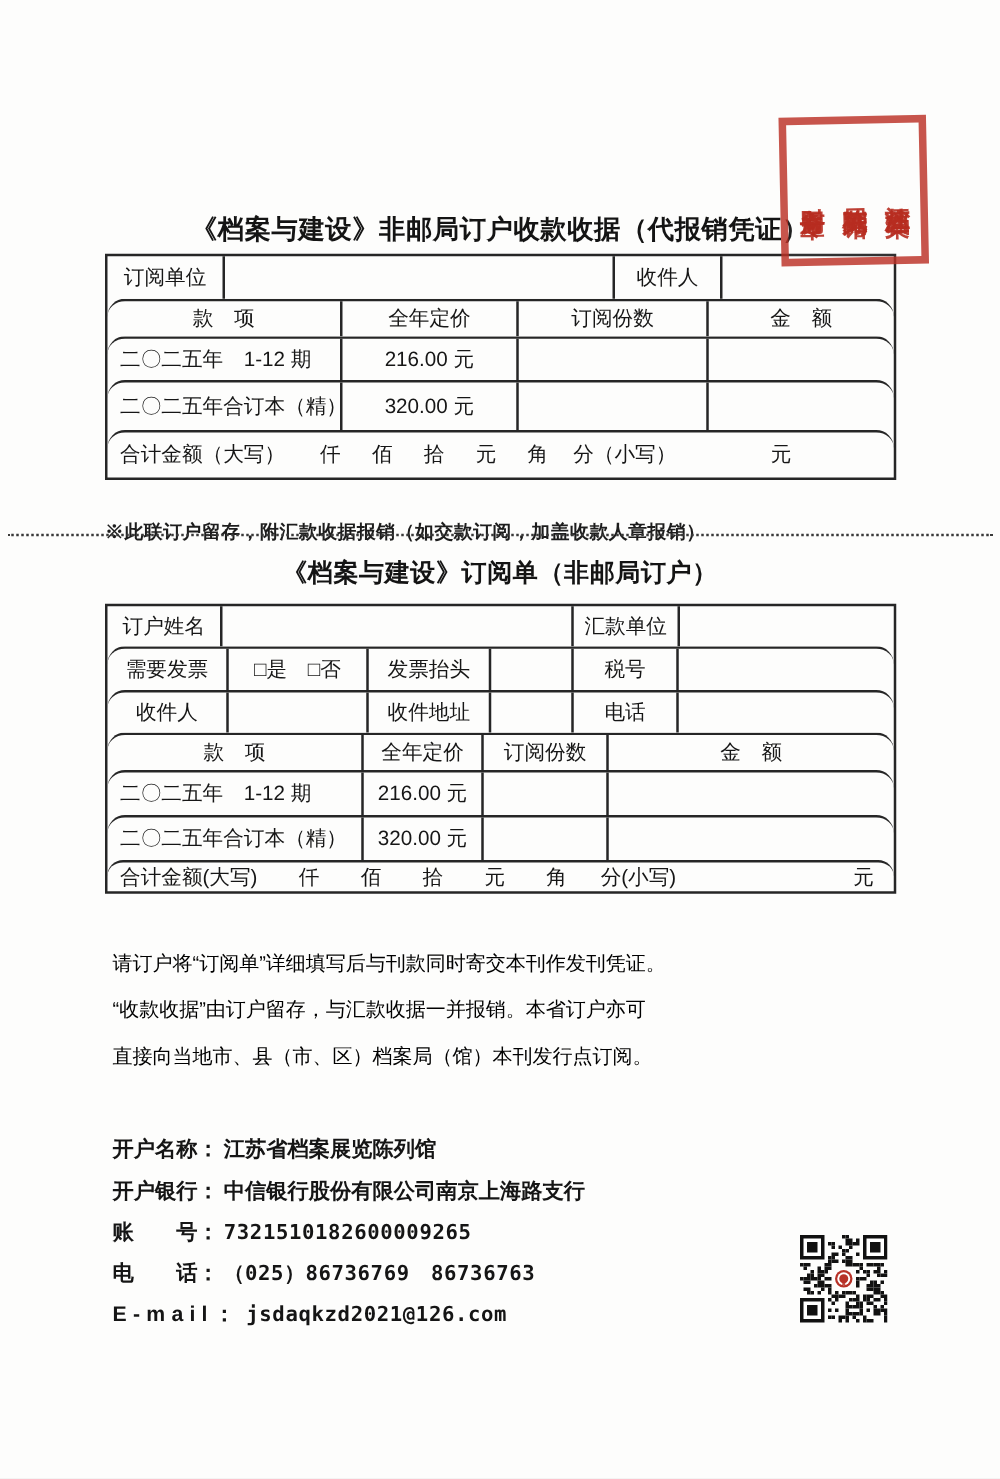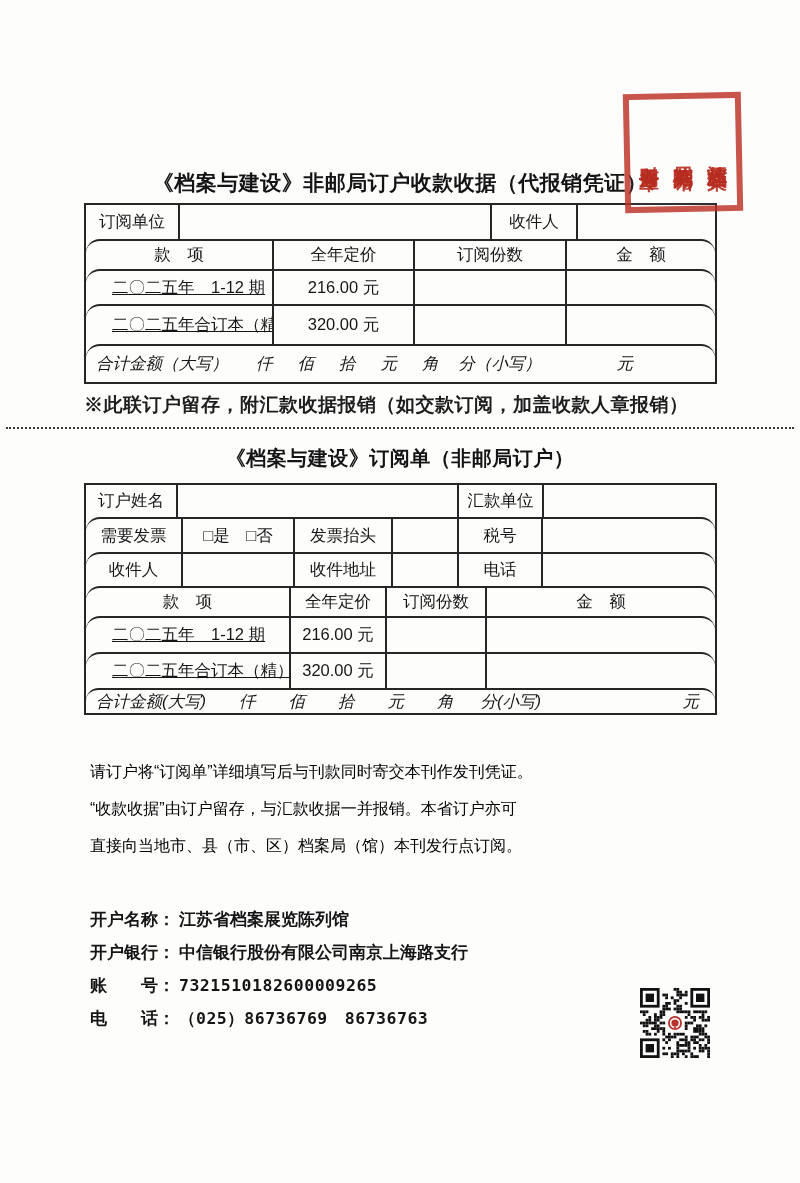--- a/index.html
+++ b/index.html
@@ -12,35 +12,35 @@
   .doc-title{position:absolute;left:0;right:0;margin:0;text-align:center;font-weight:bold;color:#141414;}
   #title1{top:169px;font-size:21px;letter-spacing:0.5px;}
   #title2{top:445px;font-size:20px;letter-spacing:0.5px;}
   
   .tbl{position:absolute;left:84px;width:633px;box-sizing:border-box;border:2px solid #262626;background:transparent;}
   .trow{display:flex;box-sizing:border-box;border-radius:14px;}
   .trow + .trow{border-top:2px solid #262626;}
   .trow > div{box-sizing:border-box;display:flex;align-items:center;justify-content:center;
     font-size:16.5px;color:#161616;overflow:hidden;white-space:nowrap;}
   .trow > div + div{border-left:2px solid #262626;}
-  .lft{justify-content:flex-start !important;padding-left:26px;text-decoration:underline;}
-  
-  .total{display:flex;align-items:center;width:100%;padding:0 10px;box-sizing:border-box;font-size:16.5px;font-style:italic;}
+  .lft{justify-content:flex-start !important;padding-left:10px;}
+  
+  .total{display:flex;align-items:center;width:100%;padding:0 10px;box-sizing:border-box;font-size:16.5px;}
   .total .lab{flex:0 0 auto;}
   .total .u{margin-left:25px;}
   .total .u.first{margin-left:28px;}
   .total .small{margin-left:20px;}
   .total .suffix{margin-left:auto;}
   #tbl1 .total .suffix{margin-right:72px;}
   #tbl2 .total .u{margin-left:33px;}
   #tbl2 .total .small{margin-left:27px;}
   #tbl2 .total .suffix{margin-right:6px;}
   
-  .note{position:absolute;left:84px;top:392px;font-family:Liberation Serif, serif;
-    font-size:19px;font-weight:600;color:#1d1d1d;letter-spacing:0.5px;}
+  .note{position:absolute;left:84px;top:416px;font-family:Liberation Serif, serif;
+    font-size:15px;font-weight:600;color:#1d1d1d;letter-spacing:0.5px;}
   .dotted-rule{position:absolute;left:6px;right:6px;top:427px;height:0;border-top:2px dotted #3a3a3a;}
   
   .instructions{position:absolute;left:90px;top:753px;width:600px;
     font-family:Liberation Sans, sans-serif;font-size:16px;line-height:37px;color:#000000;}
   
   .bank{position:absolute;left:90px;top:903px;font-size:17px;line-height:33px;font-weight:bold;color:#151515;}
   .bank .row{white-space:nowrap;}
   .bank .lab{display:inline-block;}
   .bank .val{margin-left:4px;}
   .bank .mono{font-family:"DejaVu Sans Mono",monospace;font-size:16.5px;letter-spacing:0.5px;}
@@ -181,20 +181,23 @@
       <span class="lab">开户名称：</span><span class="val">江苏省档案展览陈列馆</span>
     </div>
     <div class="row">
       <span class="lab">开户银行：</span><span class="val">中信银行股份有限公司南京上海路支行</span>
     </div>
     <div class="row">
       <span class="lab">账　　号：</span><span class="val mono">7321510182600009265</span>
     </div>
     <div class="row">
       <span class="lab">电　　话：</span><span class="val mono">（025）86736769　86736763</span>
+    </div>
+    <div class="row">
+      <span class="lab email-lab">E-mail：</span><span class="val mono">jsdaqkzd2021@126.com</span>
     </div>
   </div>
 
   <div class="qr">
     <svg id="qr-svg" width="70" height="72" viewBox="0 0 70 70" xmlns="http://www.w3.org/2000/svg">
         <rect x="33.599999999999994" y="0" width="2.8" height="2.8" fill="#111"></rect>
         <rect x="36.4" y="0" width="2.8" height="2.8" fill="#111"></rect>
         <rect x="36.4" y="2.8" width="2.8" height="2.8" fill="#111"></rect>
         <rect x="39.199999999999996" y="2.8" width="2.8" height="2.8" fill="#111"></rect>
         <rect x="44.8" y="2.8" width="2.8" height="2.8" fill="#111"></rect>

